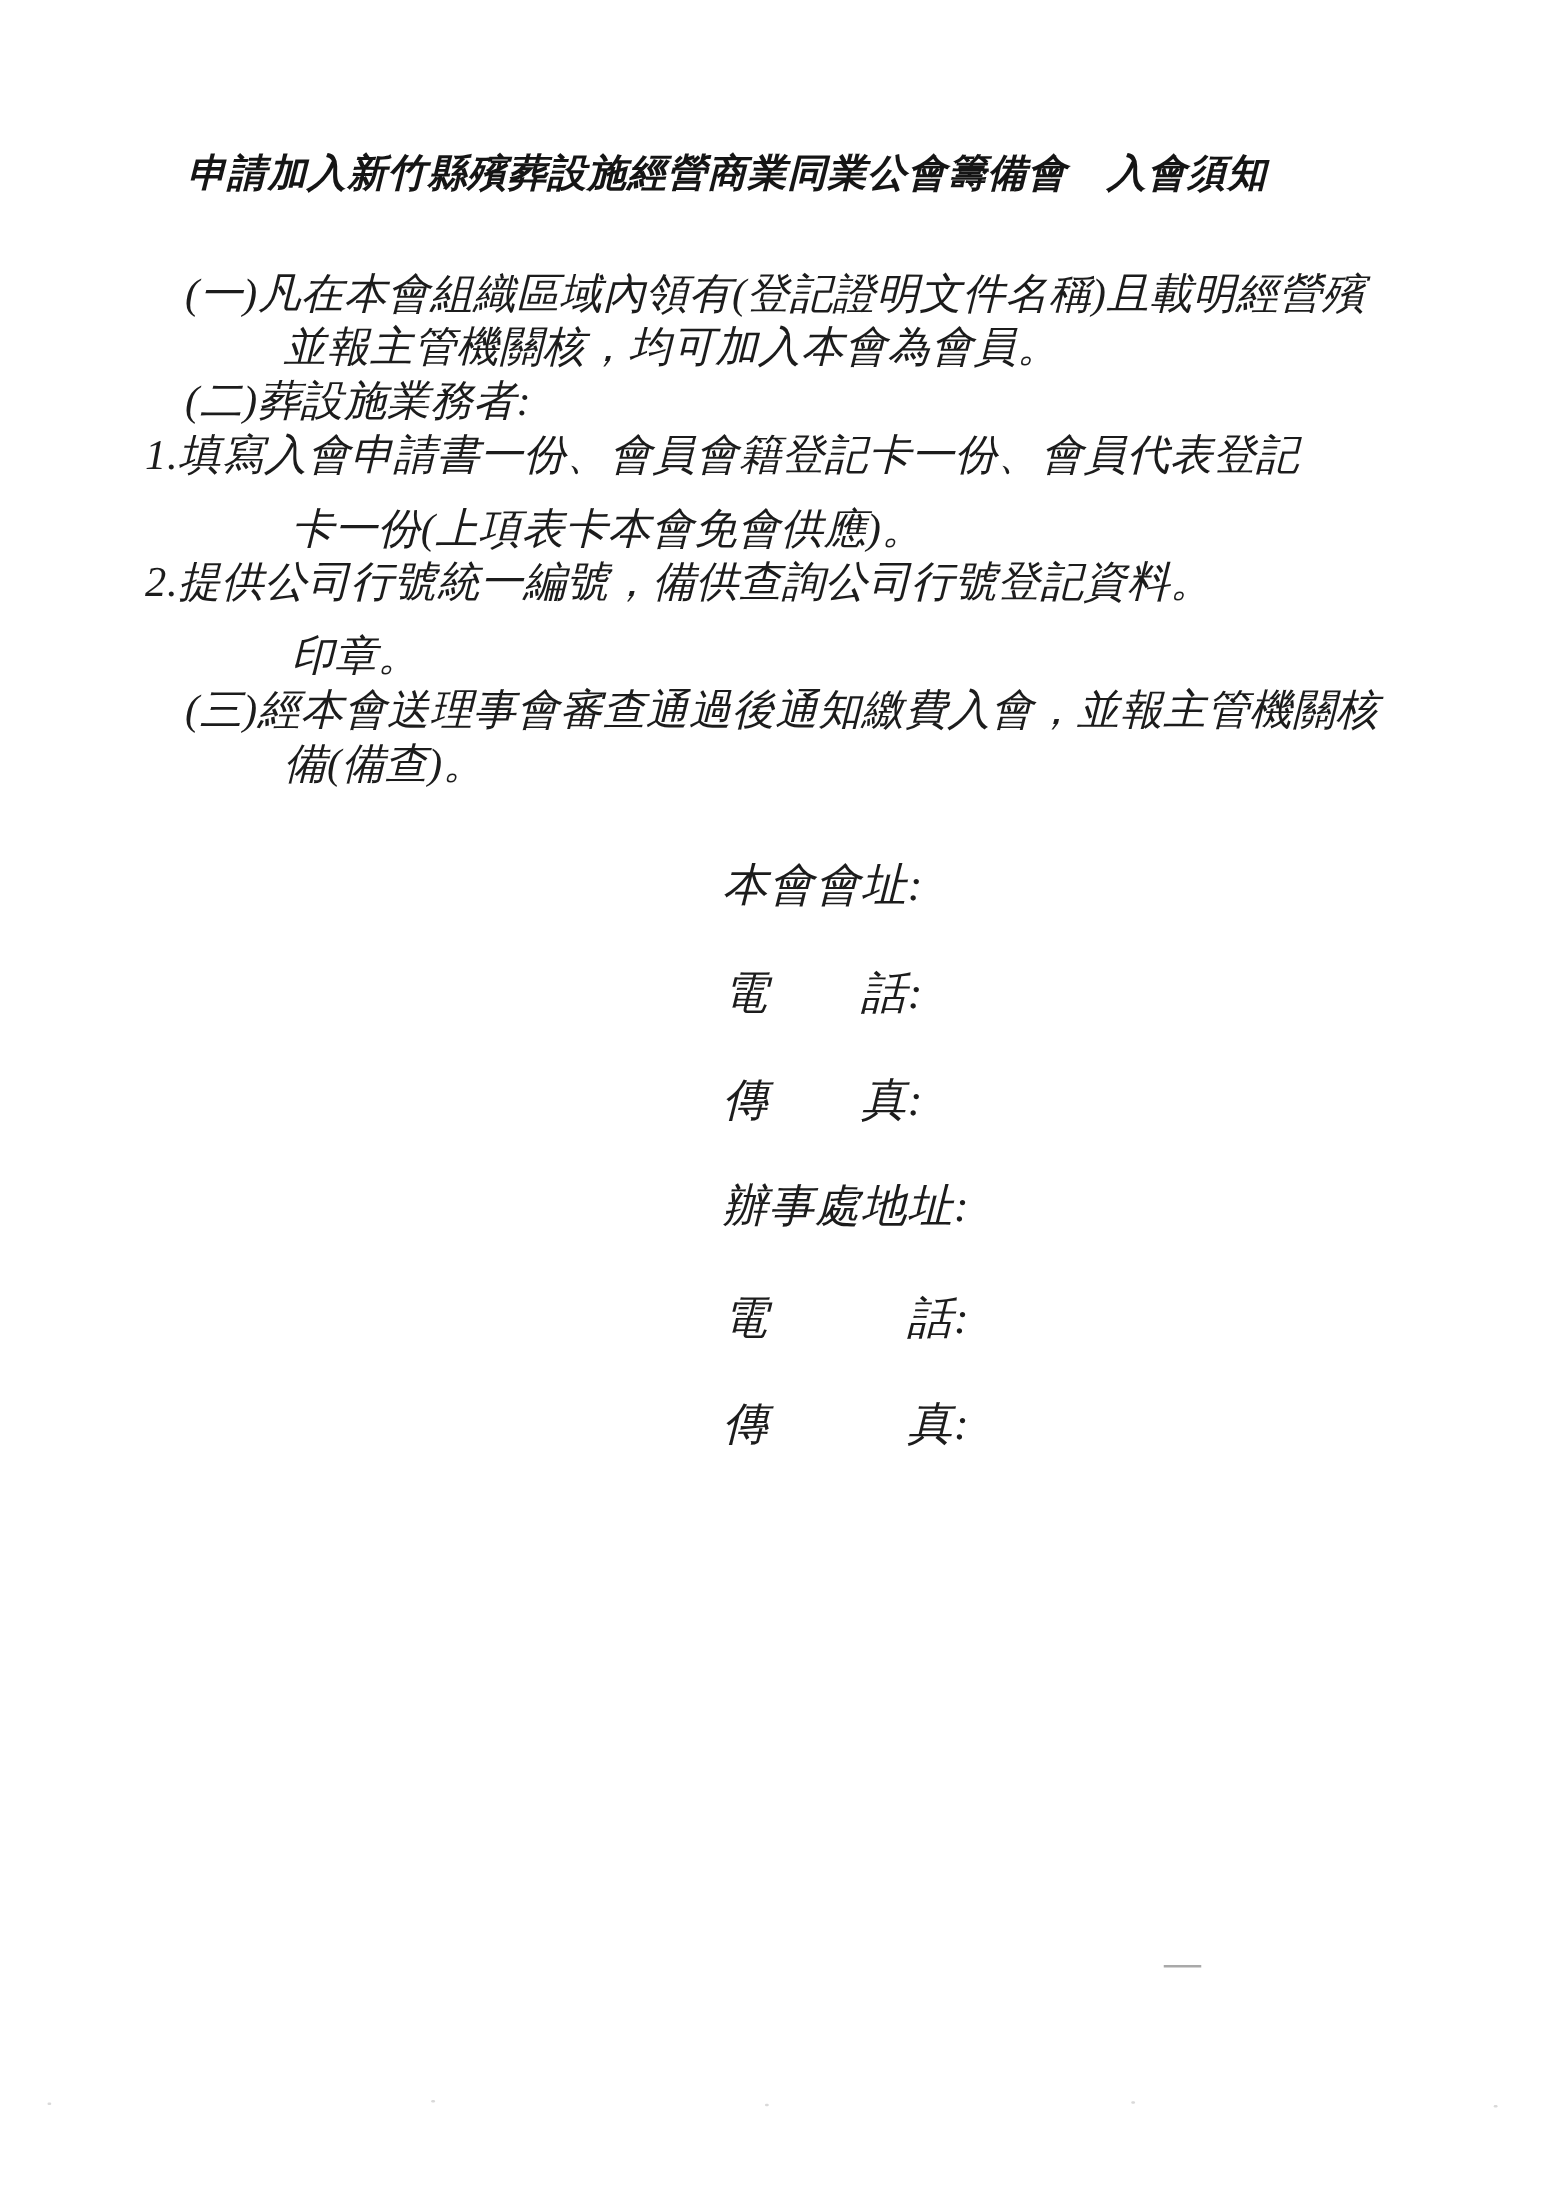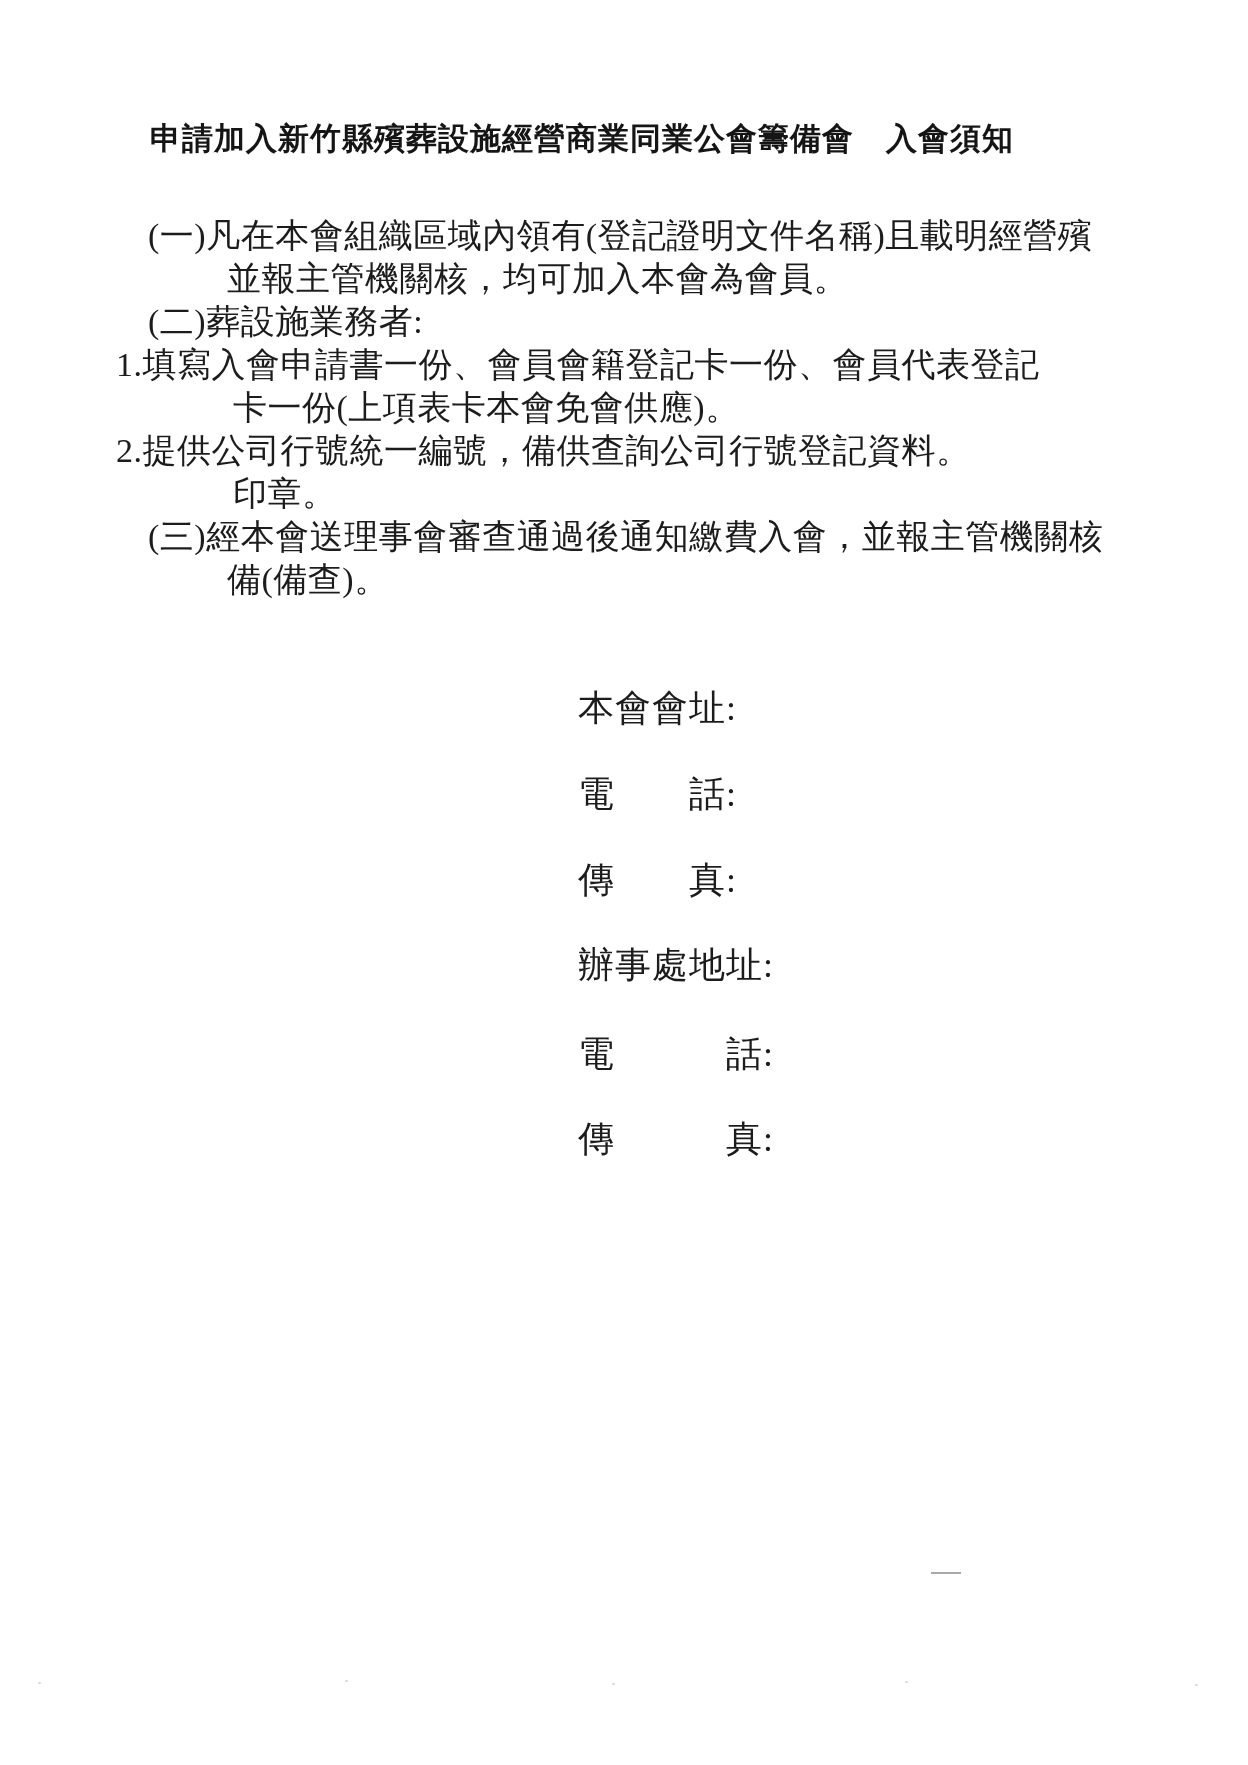--- a/index.html
+++ b/index.html
@@ -8,20 +8,21 @@
     background: #ffffff;
   }
   .page {
     position: relative;
     width: 1248px;
     height: 1765px;
     background: #ffffff;
     overflow: hidden;
     font-family: "Liberation Serif", "DejaVu Serif", serif;
     color: #1c1c1c;
+    font-style: italic;
   }
   .doc-title {
     position: absolute;
     left: 150px;
     top: 118px;
     font-size: 31px;
     font-weight: bold;
     letter-spacing: 1px;
     white-space: pre;
     color: #151515;
@@ -35,21 +36,21 @@
   .body-line {
     height: 43px;
     line-height: 43px;
     font-size: 34px;
     white-space: pre;
     letter-spacing: 0.5px;
   }
   .line-section   { padding-left: 148px; }
   .line-sectcont  { padding-left: 227px; }
   .line-item      { padding-left: 116px; }
-  .line-itemcont  { padding-left: 233px; }
+  .line-itemcont  { padding-left: 233px; margin-top: 16px; }
 
   .contact-field {
     position: absolute;
     left: 578px;
     font-size: 36px;
     letter-spacing: 1px;
     white-space: pre;
     color: #1c1c1c;
   }
   .cf-0 { top: 684px; }

